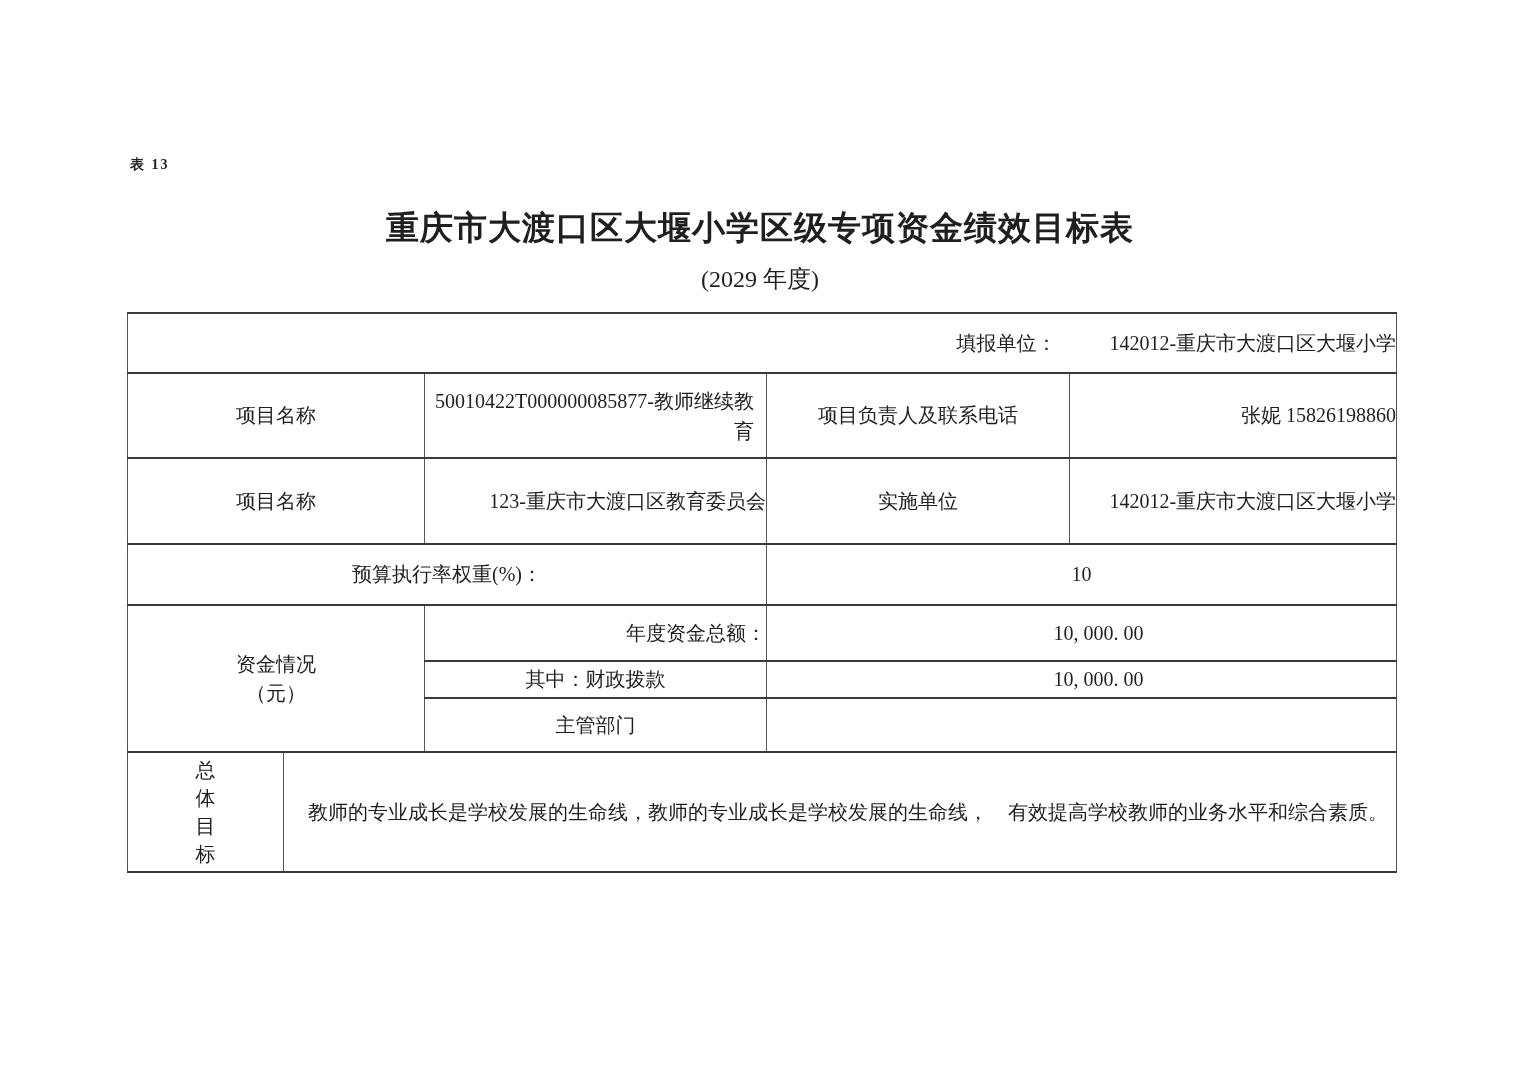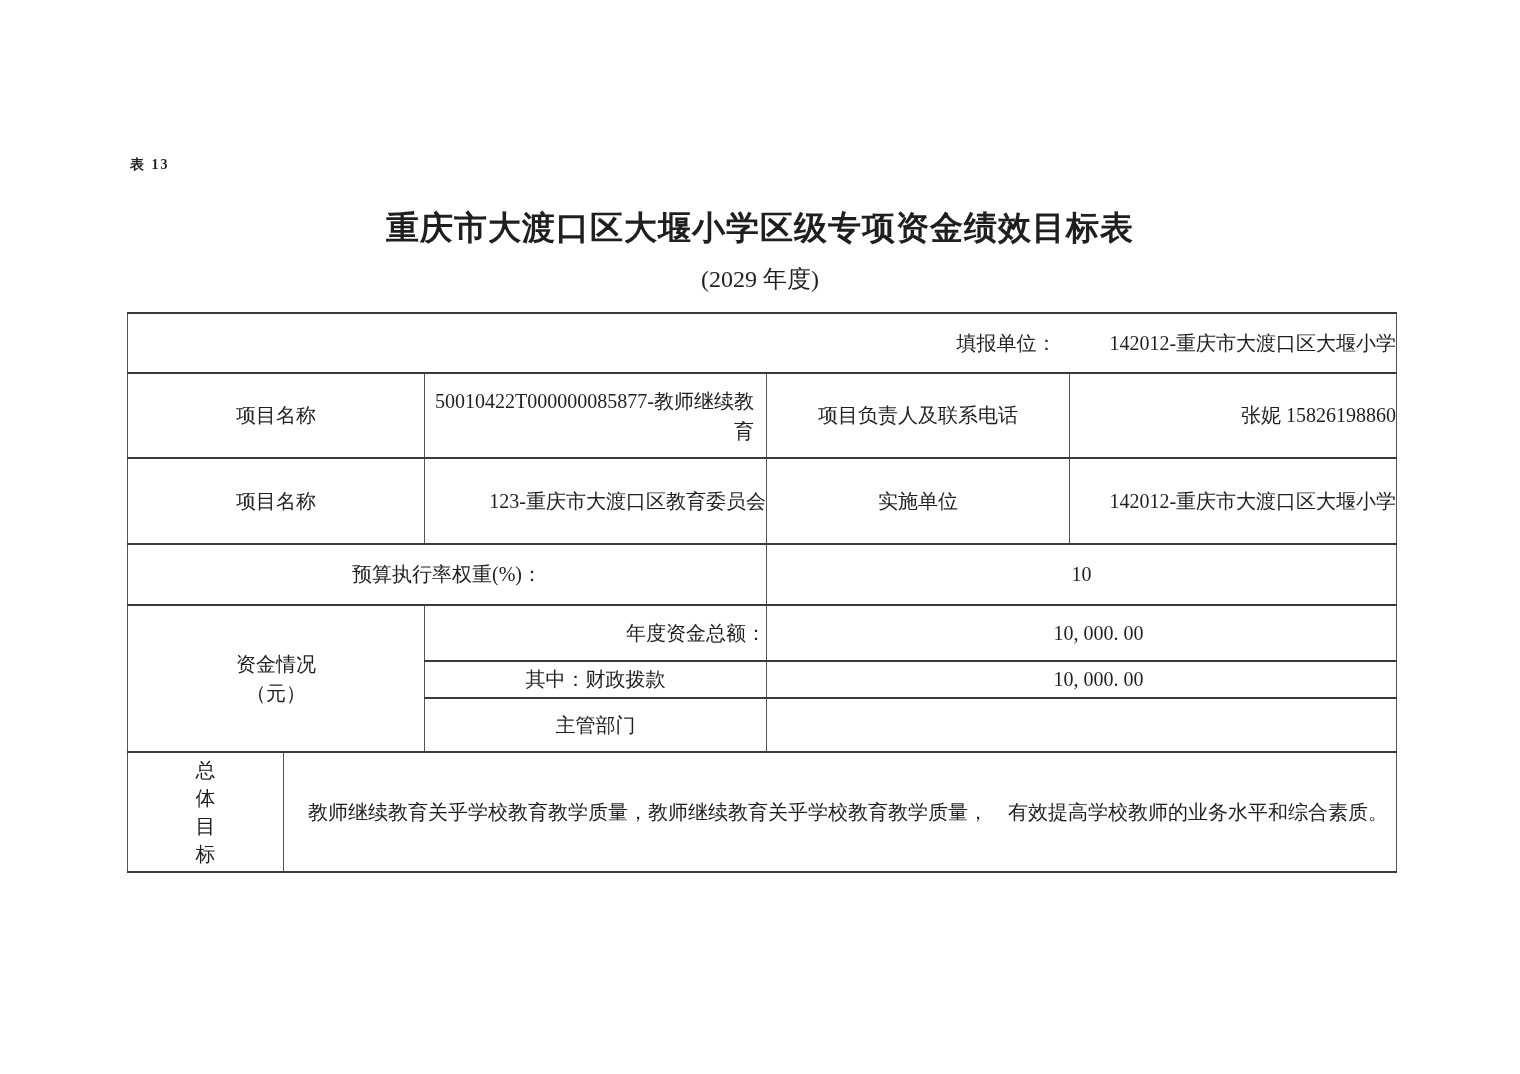--- a/index.html
+++ b/index.html
@@ -102,16 +102,16 @@
     <td colspan="2" class="cell-right"></td>
   </tr>
 
   <tr style="height:120px">
     <td class="cell-center">
       <div class="goal-label-char">总</div>
       <div class="goal-label-char">体</div>
       <div class="goal-label-char">目</div>
       <div class="goal-label-char">标</div>
     </td>
-    <td colspan="4" class="cell-left goal-text">教师继续教育关乎学校教育教学质量，教师继续教育关乎学校教育教学质量，　有效提高学校教师的业务水平和综合素质。</td>
+    <td colspan="4" class="cell-left goal-text">教师的专业成长是学校发展的生命线，教师的专业成长是学校发展的生命线，　有效提高学校教师的业务水平和综合素质。</td>
   </tr>
 </tbody>
   </table>
 
 </body></html>

